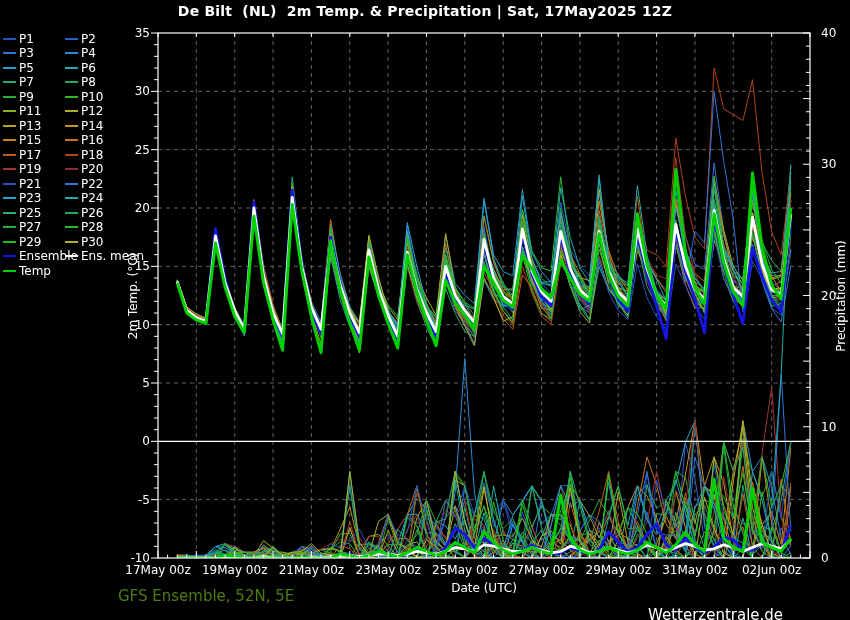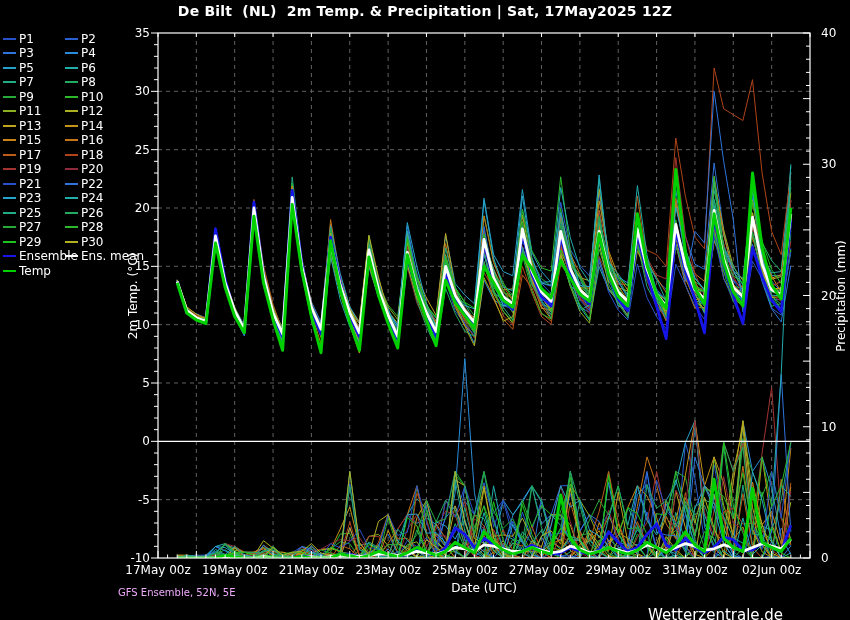--- a/index.html
+++ b/index.html
@@ -4,21 +4,21 @@
 <style>
   html,body{margin:0;padding:0;background:#000;width:850px;height:620px;overflow:hidden;
             font-family:"DejaVu Sans","Liberation Sans",sans-serif;}
   .stage{position:relative;width:850px;height:620px;background:#000;color:#fff;text-decoration:underline;}
   .title{position:absolute;top:3px;left:0;width:850px;text-align:center;
          font-size:14px;font-weight:bold;color:#fff;white-space:pre;letter-spacing:.2px;}
   .legend{position:absolute;top:33px;left:3px;display:grid;
           grid-template-columns:60px 88px;row-gap:2.6px;column-gap:2px;}
   .legend-item{display:flex;align-items:center;height:11.9px;font-size:12px;color:#fff;line-height:1;}
   .legend-dash{display:inline-block;width:13px;height:2px;margin-right:3px;flex:0 0 13px;}
-  .footer-left{position:absolute;top:587px;left:118px;font-size:10px;color:#f0abfc;}
+  .footer-left{position:absolute;top:587px;left:118px;font-size:15px;color:#4d7c0f;}
   .footer-right{position:absolute;top:606px;left:648px;font-size:15px;color:#fff;}
   svg{position:absolute;top:0;left:0;}
   text{fill:#fff;font-family:"DejaVu Sans","Liberation Sans",sans-serif;}
 </style>
 </head>
 <body>
 
 <div class="stage">
   <div class="title">De Bilt  (NL)  2m Temp. &amp; Precipitation | Sat, 17May2025 12Z</div>
   <div class="legend" id="legend">

